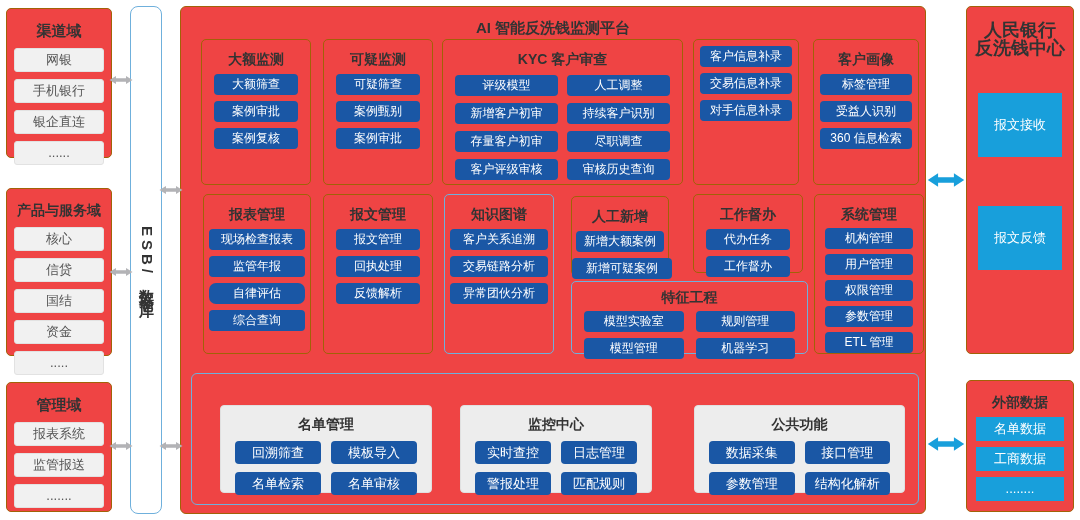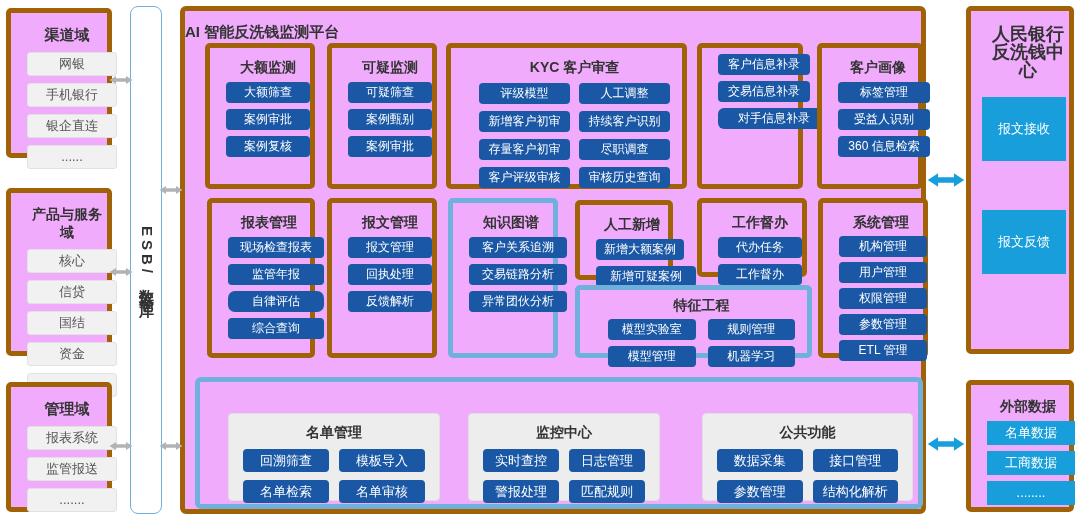--- a/index.html
+++ b/index.html
@@ -1,31 +1,31 @@
 <!DOCTYPE html>
 <html><head>
 <meta charset="utf-8">
 <style>
   html,body{margin:0;padding:0;background:#fff;}
   .canvas{position:relative;width:1080px;height:520px;background:#fff;
           font-family:"Liberation Sans","DejaVu Sans",sans-serif;color:#333;overflow:hidden;}
-  .box{position:absolute;background:#f0abfc;border:5px solid #a16207;border-radius:5px;box-sizing:border-box;padding-left:16px;}
+  .box{position:absolute;background:#ef4444;border:1px solid #a16207;border-radius:5px;box-sizing:border-box;}
   .box.accent{border-color:#6fb0dc;}
   .g-title{text-align:center;font-weight:bold;font-size:14px;color:#333;padding-top:10px;line-height:18px;}
   .d-title{text-align:center;font-weight:bold;font-size:15px;color:#333;padding-top:13px;}
   .d-item{background:#f1f1f1;border:1px solid #e2e2e2;border-radius:3px;height:22px;line-height:22px;
           text-align:center;font-size:13px;color:#555;margin:7px auto 0;width:88px;overflow:hidden;white-space:nowrap;}
   .chip{background:#1a57a5;color:#fff;border-radius:4px;font-size:12px;height:21px;line-height:21px;
         text-align:center;margin:6px auto 0;overflow:hidden;white-space:nowrap;}
   .grid2{display:grid;grid-template-columns:1fr 1fr;gap:7px 9px;padding:0 12px;margin-top:7px;}
   .grid2 .chip{margin:0;width:auto;}
   .esb{position:absolute;left:130px;top:6px;width:32px;height:508px;border:1px solid #6fb0dc;border-radius:8px;
        background:#fff;box-sizing:border-box;display:flex;align-items:center;justify-content:center;}
   .esb span{writing-mode:vertical-rl;text-orientation:mixed;font-weight:bold;font-size:15px;color:#333;letter-spacing:4px;}
-  .main-title{position:absolute;left:0;right:0;top:12px;text-align:left;font-weight:bold;font-size:15px;color:#333;}
+  .main-title{position:absolute;left:0;right:0;top:12px;text-align:center;font-weight:bold;font-size:15px;color:#333;}
   .sec-title{position:absolute;left:0;right:0;top:9px;text-align:center;font-weight:bold;font-size:14px;color:#333;margin-top:36px;}
   .gray-group{position:absolute;background:#ededed;border:1px solid #e0e0e0;border-radius:4px;box-sizing:border-box;}
   .gray-group .g-title{padding-top:9px;}
   .gray-group .grid2{gap:8px 10px;padding:0 14px;margin-top:8px;}
   .gray-group .chip{height:23px;line-height:23px;font-size:13px;}
   .blue-block{position:absolute;left:11px;width:84px;height:64px;background:#189fdb;color:#fff;font-size:13px;
               display:flex;align-items:center;justify-content:center;}
   .ext-bar{width:88px;height:24px;background:#189fdb;color:#fff;font-size:13px;line-height:24px;
            text-align:center;margin:6px auto 0;}
   .arrow{position:absolute;}
@@ -93,21 +93,21 @@
         <div class="chip">存量客户初审</div>
         <div class="chip">尽职调查</div>
         <div class="chip">客户评级审核</div>
         <div class="chip">审核历史查询</div>
       </div>
     </div>
 
     <div class="box" style="left:512px;top:32px;width:106px;height:146px;">
       <div class="chip" style="width:92px;">客户信息补录</div>
       <div class="chip" style="width:92px;">交易信息补录</div>
-      <div class="chip" style="width:112px;border-radius:6px;">对手信息补录</div>
+      <div class="chip" style="width:92px;">对手信息补录</div>
     </div>
 
     <div class="box" style="left:632px;top:32px;width:106px;height:146px;">
       <div class="g-title">客户画像</div>
       <div class="chip" style="width:92px;">标签管理</div>
       <div class="chip" style="width:92px;">受益人识别</div>
       <div class="chip" style="width:92px;">360 信息检索</div>
     </div>
 
     <div class="box" style="left:22px;top:187px;width:108px;height:160px;">

